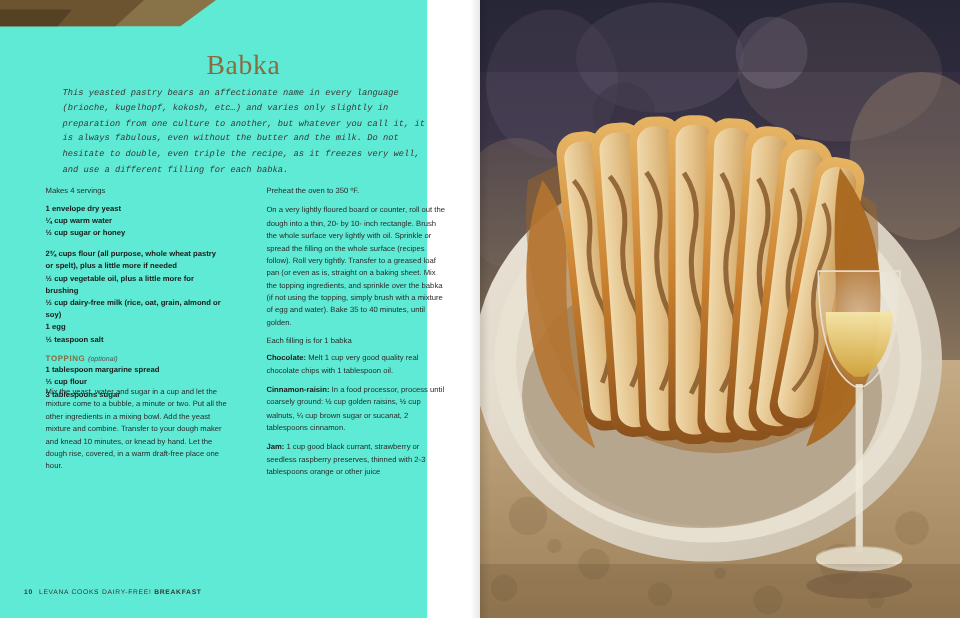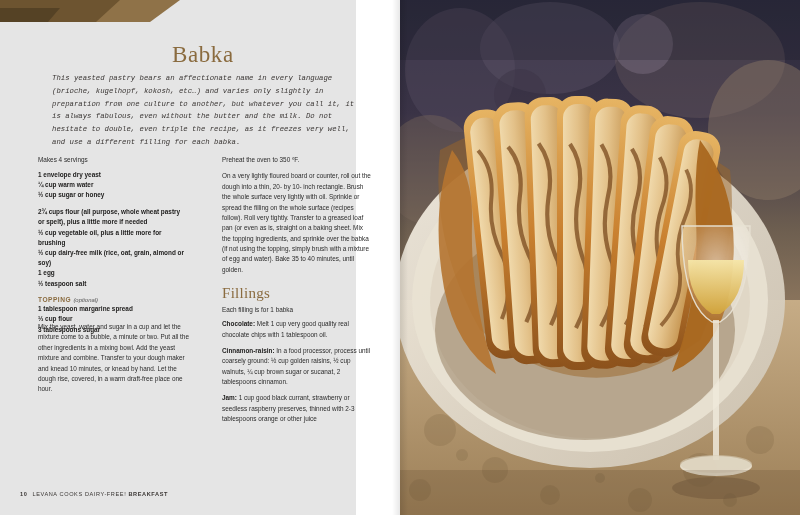--- a/index.html
+++ b/index.html
@@ -21,21 +21,21 @@
     background: #ffffff;
   }
 
   
   .left-page {
     position: absolute;
     left: 0;
     top: 0;
     width: 356px;
     height: 515px;
-    background: #e5e5e5;
+    background: #5eead4;
     box-sizing: border-box;
   }
 
   
   .swash {
     position: absolute;
     left: 0;
     top: 0;
     width: 180px;
     height: 22px;
@@ -230,21 +230,20 @@
     </div>
 
     <div class="method">Mix the yeast, water and sugar in a cup and let the mixture come to a bubble, a minute or two. Put all the other ingredients in a mixing bowl. Add the yeast mixture and combine. Transfer to your dough maker and knead 10 minutes, or knead by hand. Let the dough rise, covered, in a warm draft-free place one hour.</div>
 
     <div class="col2">
       <div class="steps">
         <p>Preheat the oven to 350 ºF.</p>
         <p>On a very lightly floured board or counter, roll out the dough into a thin, 20- by 10- inch rectangle. Brush the whole surface very lightly with oil. Sprinkle or spread the filling on the whole surface (recipes follow). Roll very tightly. Transfer to a greased loaf pan (or even as is, straight on a baking sheet. Mix the topping ingredients, and sprinkle over the babka (if not using the topping, simply brush with a mixture of egg and water). Bake 35 to 40 minutes, until golden.</p>
       </div>
 
-      <div class="section-title">Fillings</div>
       <div class="fill-intro">Each filling is for 1 babka</div>
 
       <div class="fill-item"><b>Chocolate:</b><span> Melt 1 cup very good quality real chocolate chips with 1 tablespoon oil.</span></div>
       <div class="fill-item"><b>Cinnamon-raisin:</b><span> In a food processor, process until coarsely ground: ½ cup golden raisins, ½ cup walnuts, ¼ cup brown sugar or sucanat, 2 tablespoons cinnamon.</span></div>
       <div class="fill-item"><b>Jam:</b><span> 1 cup good black currant, strawberry or seedless raspberry preserves, thinned with 2-3 tablespoons orange or other juice</span></div>
     </div>
 
     <div class="footer">
       <span class="pg">10</span><span>LEVANA COOKS DAIRY-FREE!</span> <span class="bold">BREAKFAST</span>
     </div>

